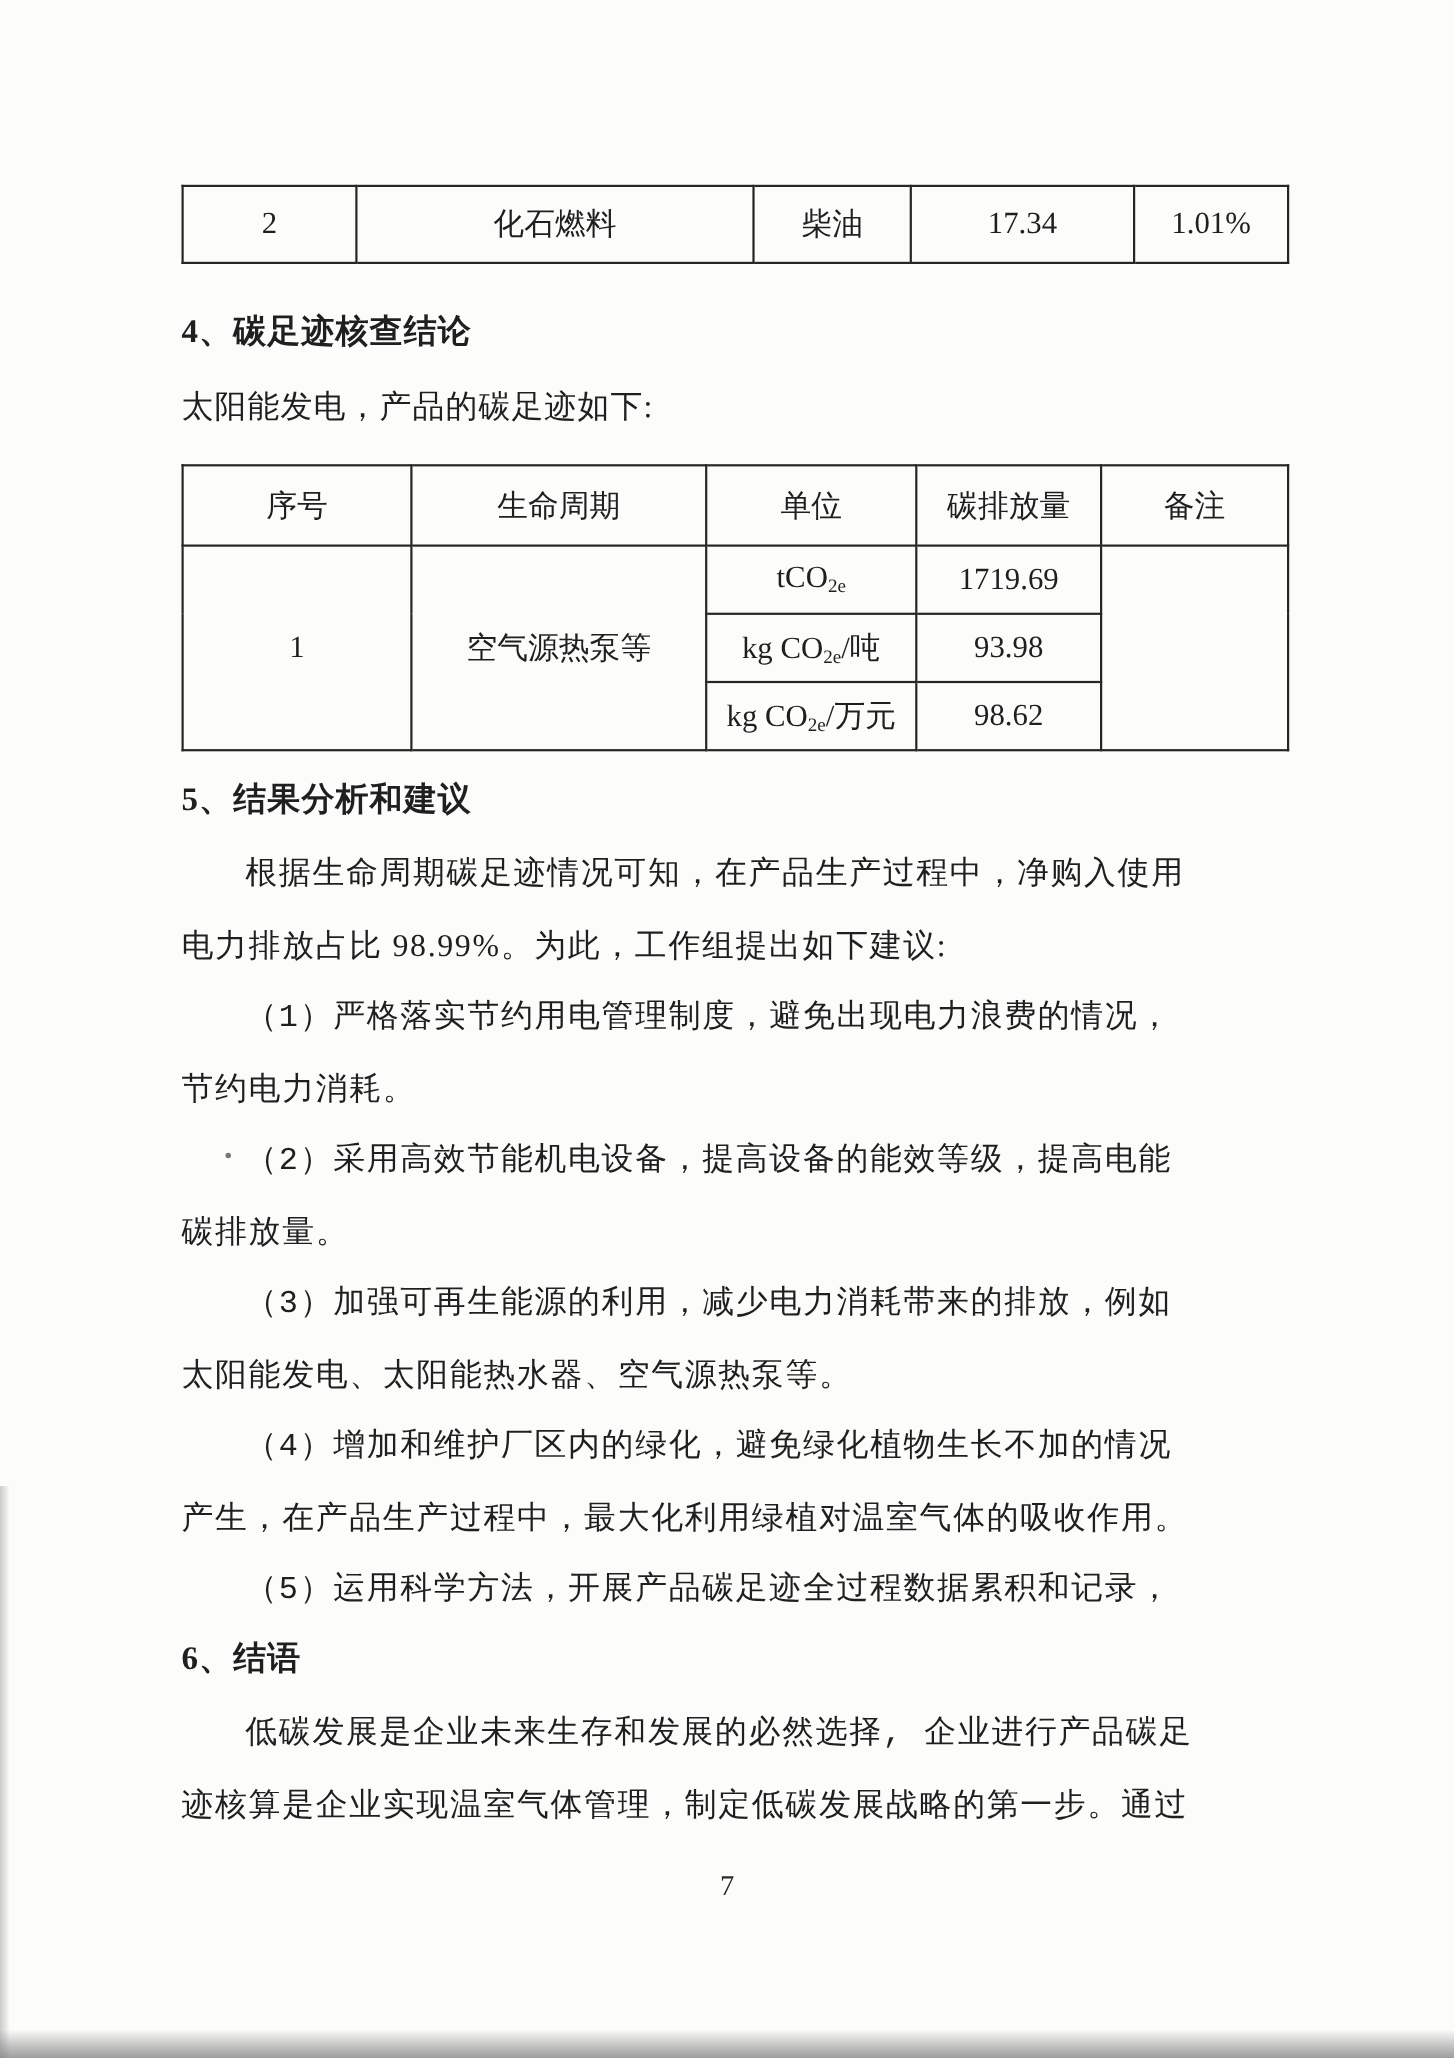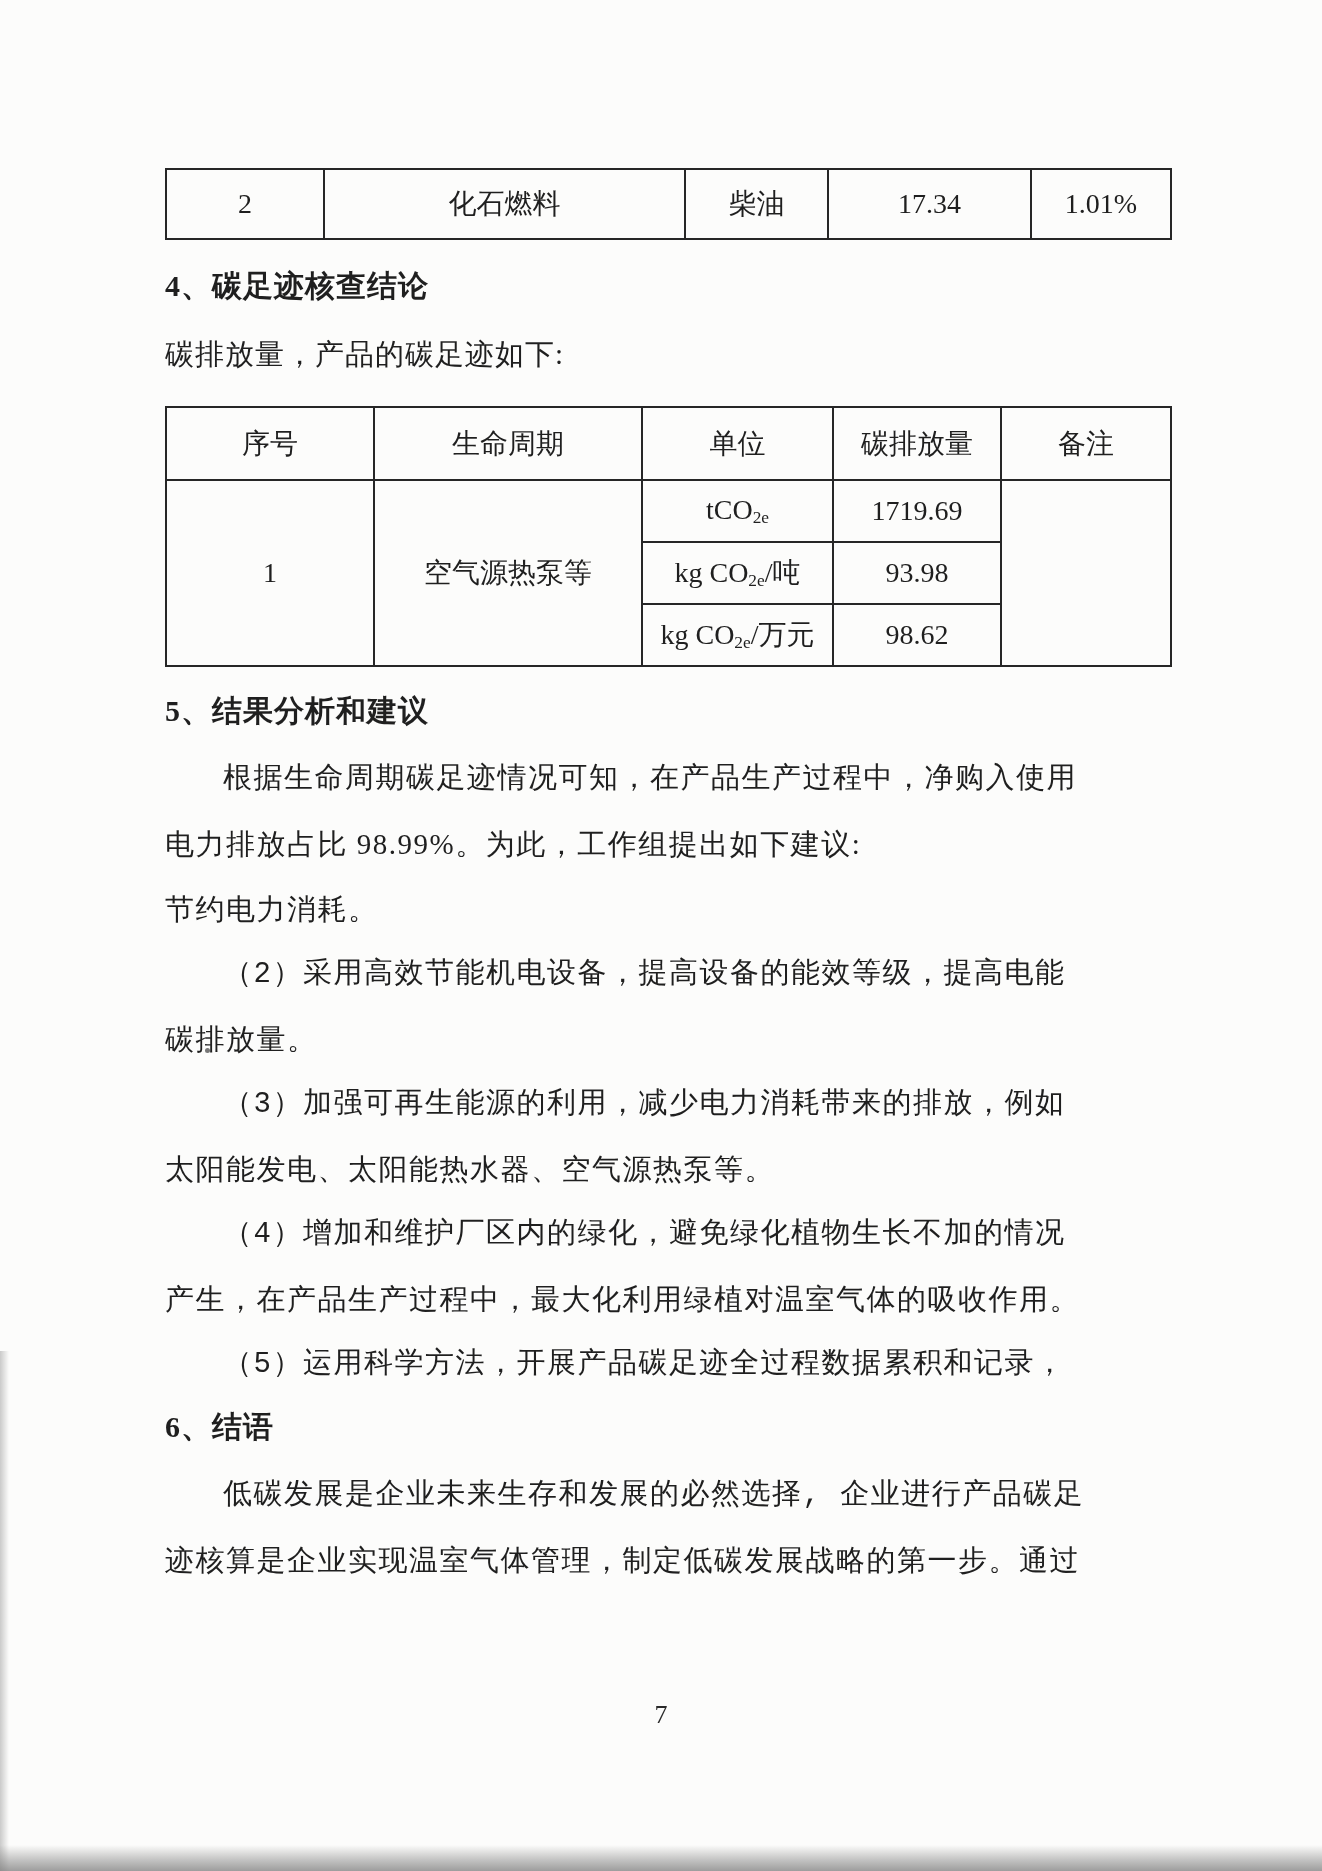--- a/index.html
+++ b/index.html
@@ -51,23 +51,23 @@
           <tr>
         <td style="width:148px">2</td>
         <td style="width:351px">化石燃料</td>
         <td style="width:133px">柴油</td>
         <td style="width:193px">17.34</td>
         <td style="width:130px">1.01%</td>
       </tr>
     </tbody>
       </table>
 
-    <div class="h" style="margin-top:22px"><span class="hnum">4</span><span>、碳足迹核查结论</span></div>
+    <div class="h" style="margin-top:38px"><span class="hnum">4</span><span>、碳足迹核查结论</span></div>
 
-    <div class="intro" style="margin-top:22px">碳排放量，产品的碳足迹如下:</div>
+    <div class="intro" style="margin-top:22px">太阳能发电，产品的碳足迹如下:</div>
 
     <table style="margin-top:30px">
       <tbody>
           <tr class="fp-head">
         <td style="width:198px">序号</td>
         <td style="width:258px">生命周期</td>
         <td style="width:181px">单位</td>
         <td style="width:158px">碳排放量</td>
         <td style="width:160px">备注</td>
       </tr>
@@ -87,20 +87,21 @@
         <td>98.62</td>
       </tr>
     </tbody>
       </table>
 
     <div class="h" style="margin-top:20px"><span class="hnum">5</span><span>、结果分析和建议</span></div>
 
     <div style="margin-top:12px">
       <div class="ln ind">根据生命周期碳足迹情况可知，在产品生产过程中，净购入使用</div>
       <div class="ln">电力排放占比 98.99%。为此，工作组提出如下建议:</div>
+      <div class="ln ind">（1）严格落实节约用电管理制度，避免出现电力浪费的情况，</div>
       <div class="ln">节约电力消耗。</div>
       <div class="ln ind">（2）采用高效节能机电设备，提高设备的能效等级，提高电能</div>
       <div class="ln">碳排放量。</div>
       <div class="ln ind">（3）加强可再生能源的利用，减少电力消耗带来的排放，例如</div>
       <div class="ln">太阳能发电、太阳能热水器、空气源热泵等。</div>
       <div class="ln ind">（4）增加和维护厂区内的绿化，避免绿化植物生长不加的情况</div>
       <div class="ln">产生，在产品生产过程中，最大化利用绿植对温室气体的吸收作用。</div>
       <div class="ln ind">（5）运用科学方法，开展产品碳足迹全过程数据累积和记录，</div>
     </div>
 

